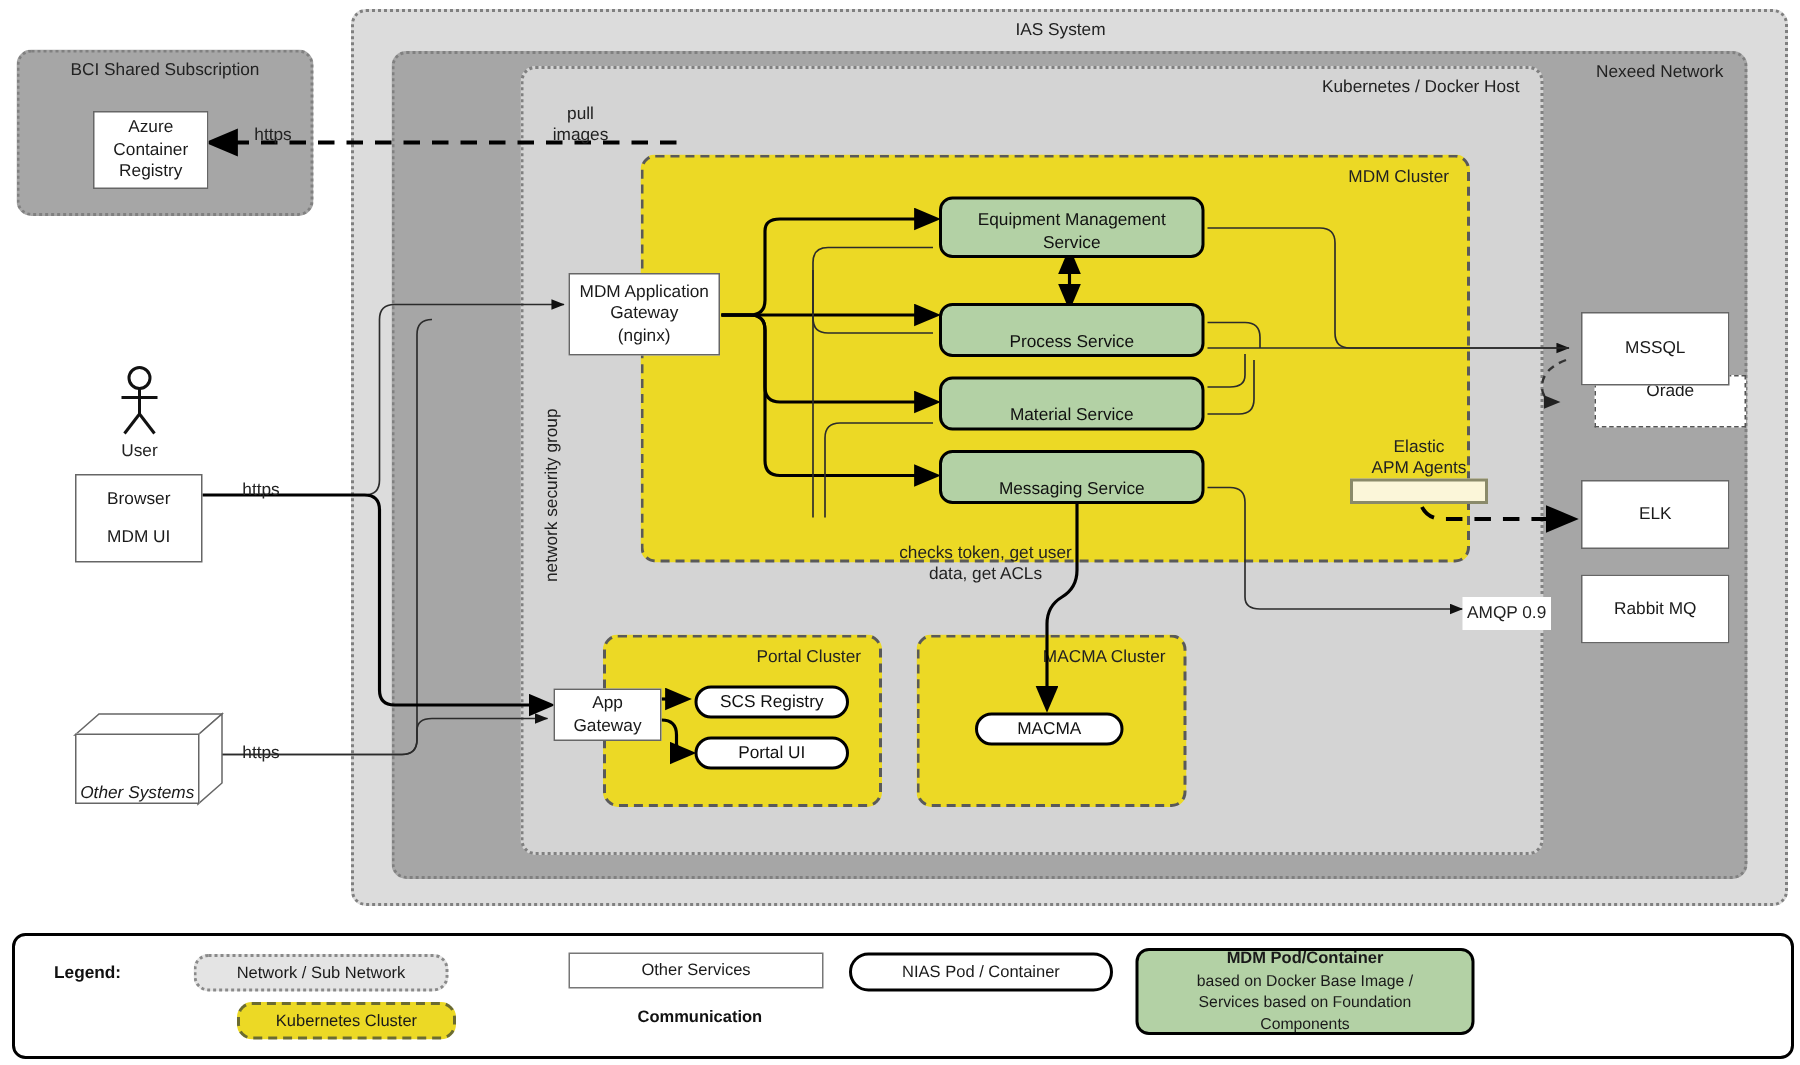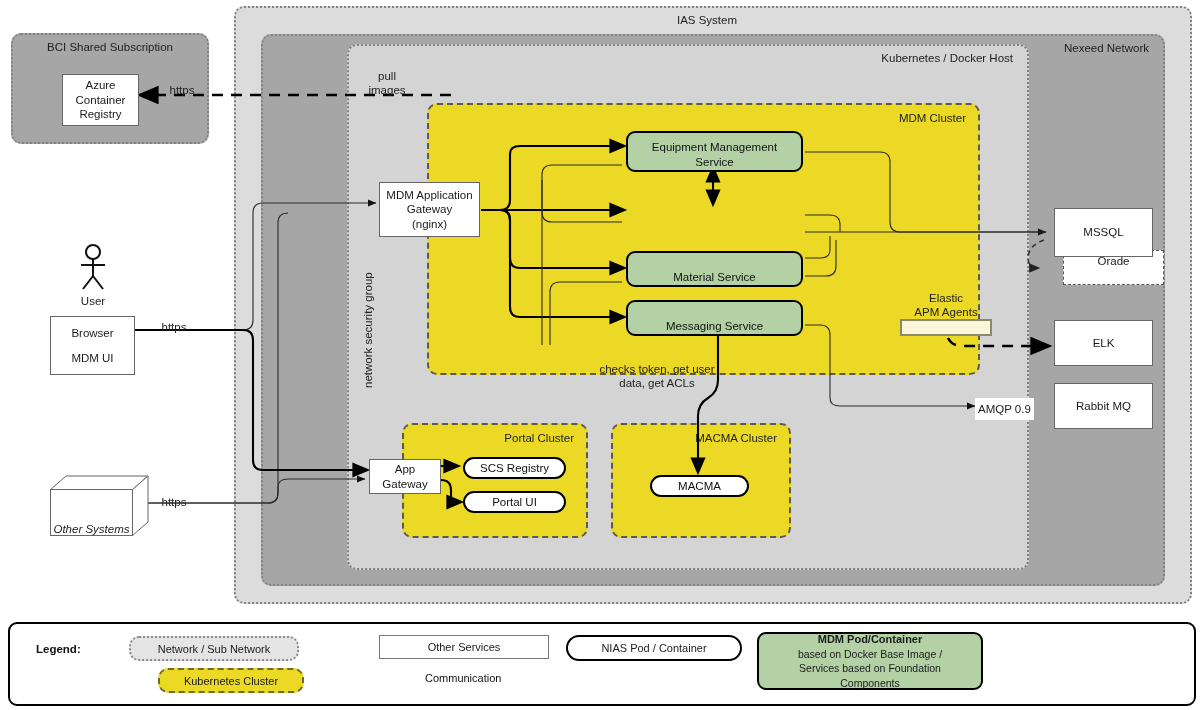--- a/index.html
+++ b/index.html
@@ -65,21 +65,21 @@
   .lg-k8s{position:absolute;background:#ecd925;border:2px dashed #6b6b2f;border-radius:10px;
           display:flex;align-items:center;justify-content:center;font-size:11px;}
   .lg-other{position:absolute;background:#fff;border:1.5px solid #777;display:flex;align-items:center;
             justify-content:center;font-size:11px;}
   .lg-nias{position:absolute;background:#fff;border:2.2px solid #000;border-radius:999px;display:flex;
            align-items:center;justify-content:center;font-size:11px;}
   .lg-mdm{position:absolute;background:#b3d1a5;border:2.2px solid #000;border-radius:9px;display:flex;
           flex-direction:column;align-items:center;justify-content:center;font-size:10.5px;line-height:1.35;
           text-align:center;padding:2px 6px;box-sizing:border-box;}
   .lg-mdm b{font-size:11px;}
-  .lg-comm{position:absolute;font-size:11px;color:#111;}
+  .lg-comm{position:absolute;font-size:11px;color:#111;font-weight:bold;}
 
   svg.wires{position:absolute;left:0;top:0;width:1200px;height:710px;pointer-events:none;}
   .w{fill:none;stroke:#2b2b2b;stroke-width:1.1;}
   .wt{fill:none;stroke:#000;stroke-width:2.1;}
   .wd{fill:none;stroke:#000;stroke-width:2.6;stroke-dasharray:11 8;}
   .wd2{fill:none;stroke:#333;stroke-width:1.6;stroke-dasharray:5 4;}
 </style>
 </head>
 <body>
 
@@ -208,20 +208,23 @@
   <div class="abs wbox" style="left:379px;top:182px;width:101px;height:55px;white-space:pre-line;">
     <span>MDM Application
 Gateway
 (nginx)</span>
   </div>
 
   <div class="abs gpod" style="left:626px;top:131px;width:177px;height:41px;white-space:pre-line;">
     <span>Equipment Management
 Service</span>
   </div>
+  <div class="abs gpod" style="left:626px;top:202px;width:177px;height:36px;">
+    <span>Process Service</span>
+  </div>
   <div class="abs gpod" style="left:626px;top:251px;width:177px;height:36px;">
     <span>Material Service</span>
   </div>
   <div class="abs gpod" style="left:626px;top:300px;width:177px;height:36px;">
     <span>Messaging Service</span>
   </div>
 
   <div class="lbl" style="left:898px;top:291px;width:96px;">Elastic
 APM Agents</div>
   <div class="abs apm" style="left:900px;top:319px;width:92px;height:17px;"></div>

